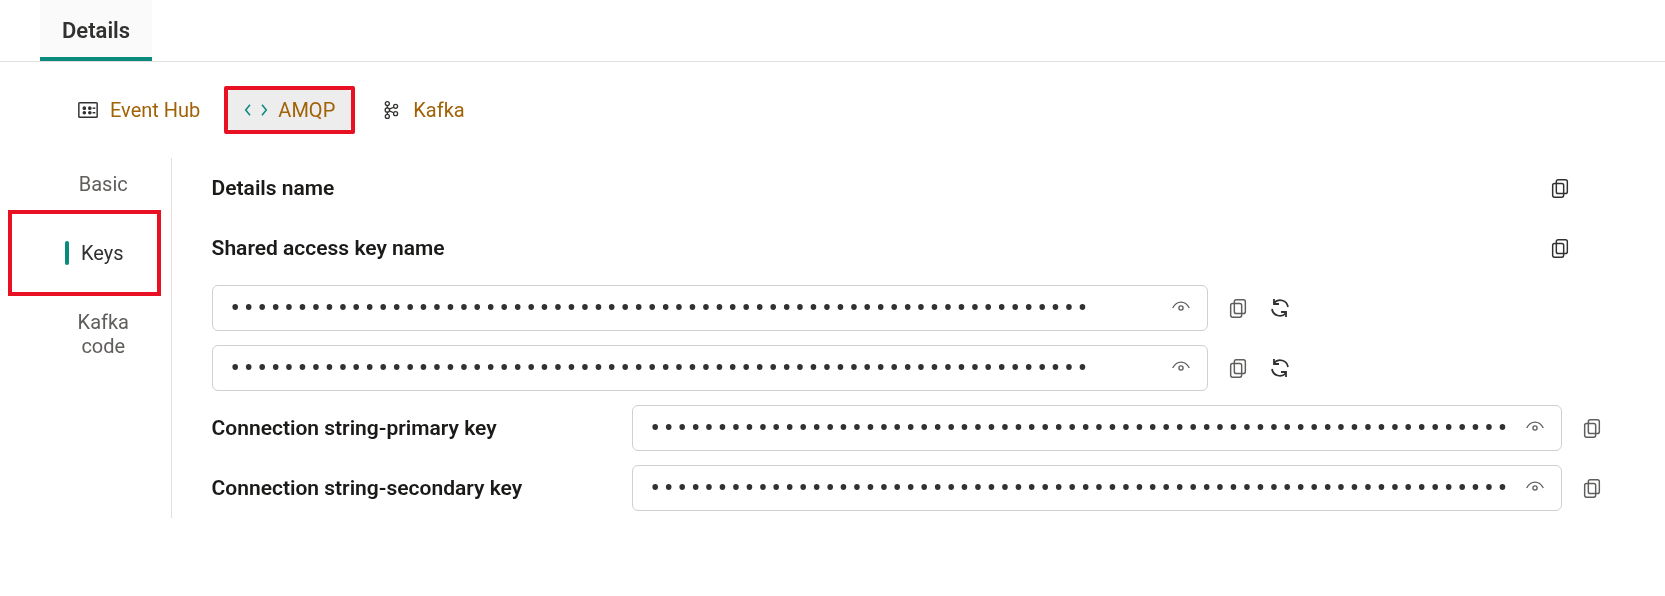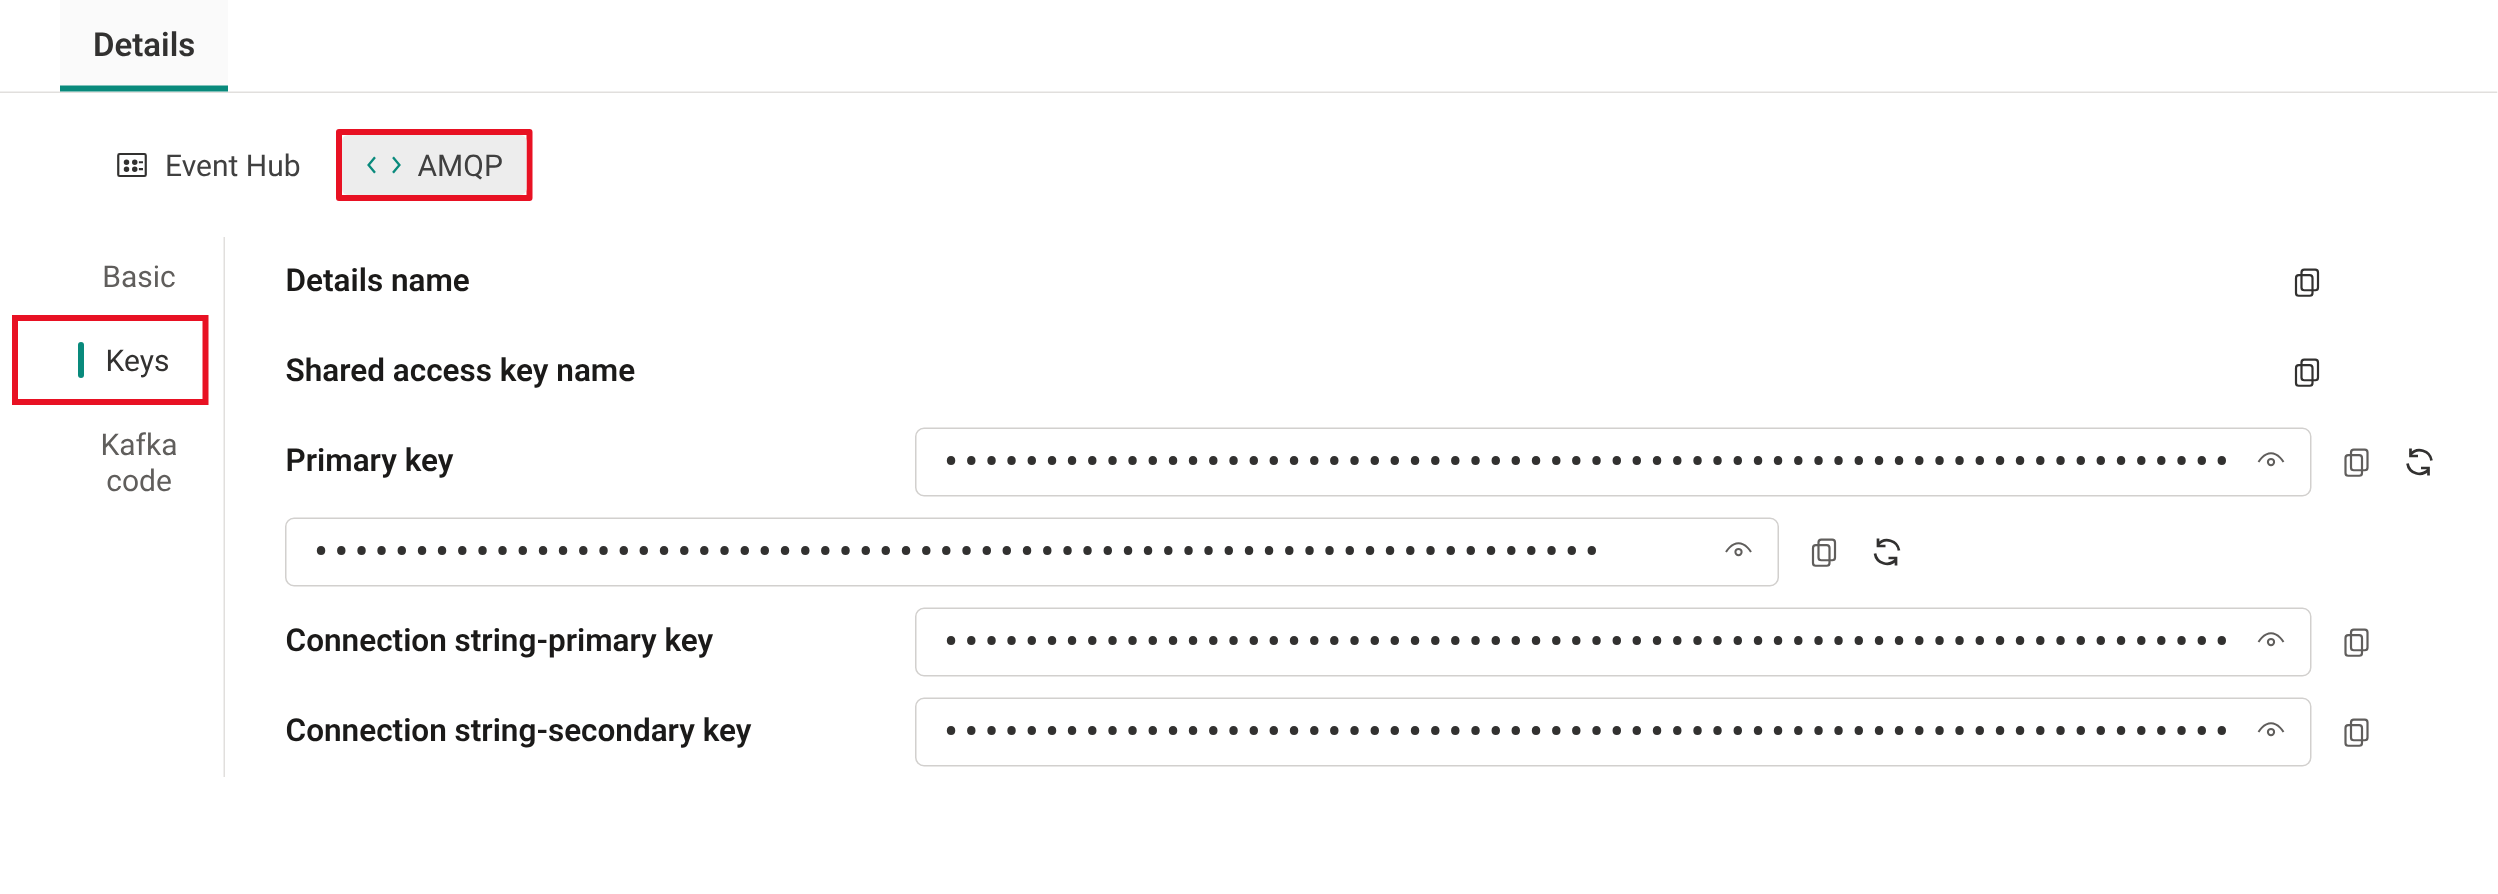--- a/index.html
+++ b/index.html
@@ -31,21 +31,21 @@
     display: flex;
     align-items: center;
     gap: 8px;
     padding: 24px 0 24px 60px;
   }
   .protocol-item {
     display: flex;
     gap: 10px;
     padding: 8px 16px;
     font-size: 20px;
-    color: #404040;
+    color: #a16207;
     cursor: pointer;
     border-radius: 4px;
   }
   .protocol-item.active { background: #ededed; }
   .protocol-item .ic { width: 24px; height: 24px; display:flex;align-items:center;justify-content:center; }
   .highlight-box {
     border: 4px solid #e81123;
     border-radius: 2px;
     padding: 0;
   }
@@ -53,21 +53,21 @@
   .body-area { display: flex; }
   .sidenav {
     width: 260px;
     border-right: 1px solid #e1dfdd;
     margin-left: 0;
     text-align: center;
   }
   .sidenav-highlight {
     border: 4px solid #e81123;
     margin: 0 10px 0 8px;
-    padding: 0;
+    padding: 13px;
   }
   .sidenav-item {
     font-size: 20px;
     color: #605e5c;
     padding: 14px 20px 14px 56px;
     cursor: pointer;
     position: relative;
   }
   .sidenav-item.active {
     color: #323130;
@@ -145,20 +145,36 @@
         <span class="ic">
           <svg viewBox="0 0 28 16" width="26" height="16" fill="none" stroke="#098a7c" stroke-width="1.8">
             <path d="M7 2 L2 8 L7 14"></path>
             <path d="M21 2 L26 8 L21 14"></path>
           </svg>
         </span>
         <span>AMQP</span>
       </div>
     </div>
 
+    <div class="protocol-item">
+      <span class="ic">
+        <svg viewBox="0 0 24 24" width="22" height="22" fill="none" stroke="#323130" stroke-width="1.4">
+          <circle cx="8" cy="5" r="2.2"></circle>
+          <circle cx="8" cy="12" r="2.4"></circle>
+          <circle cx="8" cy="19" r="2.2"></circle>
+          <circle cx="17" cy="8" r="2.2"></circle>
+          <circle cx="17" cy="16" r="2.2"></circle>
+          <line x1="8" y1="7" x2="8" y2="10"></line>
+          <line x1="8" y1="14" x2="8" y2="17"></line>
+          <line x1="10" y1="11" x2="15" y2="9"></line>
+          <line x1="10" y1="13" x2="15" y2="15"></line>
+        </svg>
+      </span>
+      <span>Kafka</span>
+    </div>
   </div>
 
   <div class="body-area">
 
     <div class="sidenav">
       <div class="sidenav-item">Basic</div>
       <div class="sidenav-highlight">
         <div class="sidenav-item active">Keys</div>
       </div>
       <div class="sidenav-item">Kafka code</div>
@@ -184,21 +200,20 @@
           <span class="icon-btn">
             <svg viewBox="0 0 24 24" width="22" height="22" fill="none" stroke="#323130" stroke-width="1.6">
                 <rect x="8" y="3" width="12" height="15" rx="2"></rect>
                 <rect x="4" y="7" width="12" height="15" rx="2"></rect>
               </svg>
           </span>
         </div>
       </div>
 
       <div class="row">
-        <div class="label">Primary key</div>
         <div class="value-area">
           <div class="input-box">
             <span>••••••••••••••••••••••••••••••••••••••••••••••••••••••••••••••••</span>
             <span class="eye-holder icon-btn">
               <svg viewBox="0 0 24 24" width="20" height="20" fill="none" stroke="#605e5c" stroke-width="1.6">
                   <path d="M2 12s4-7 10-7 10 7 10 7"></path>
                   <circle cx="12" cy="12" r="2.5"></circle>
                 </svg>
             </span>
           </div>

